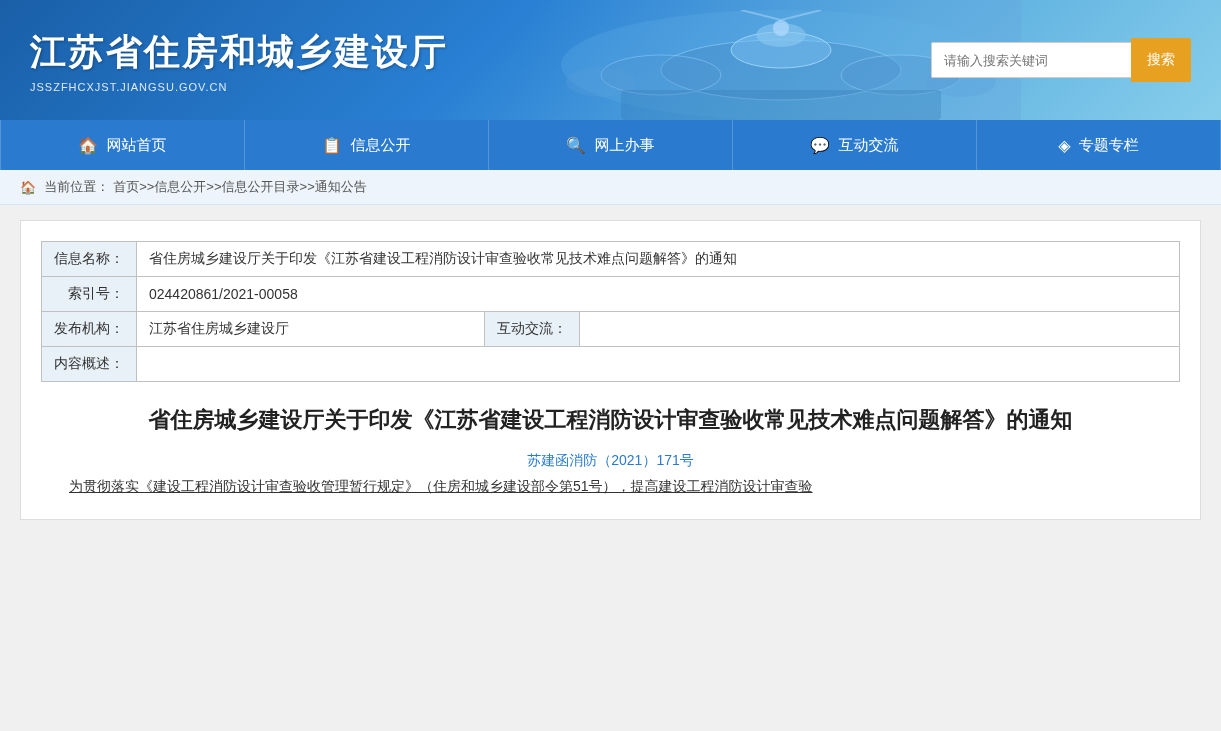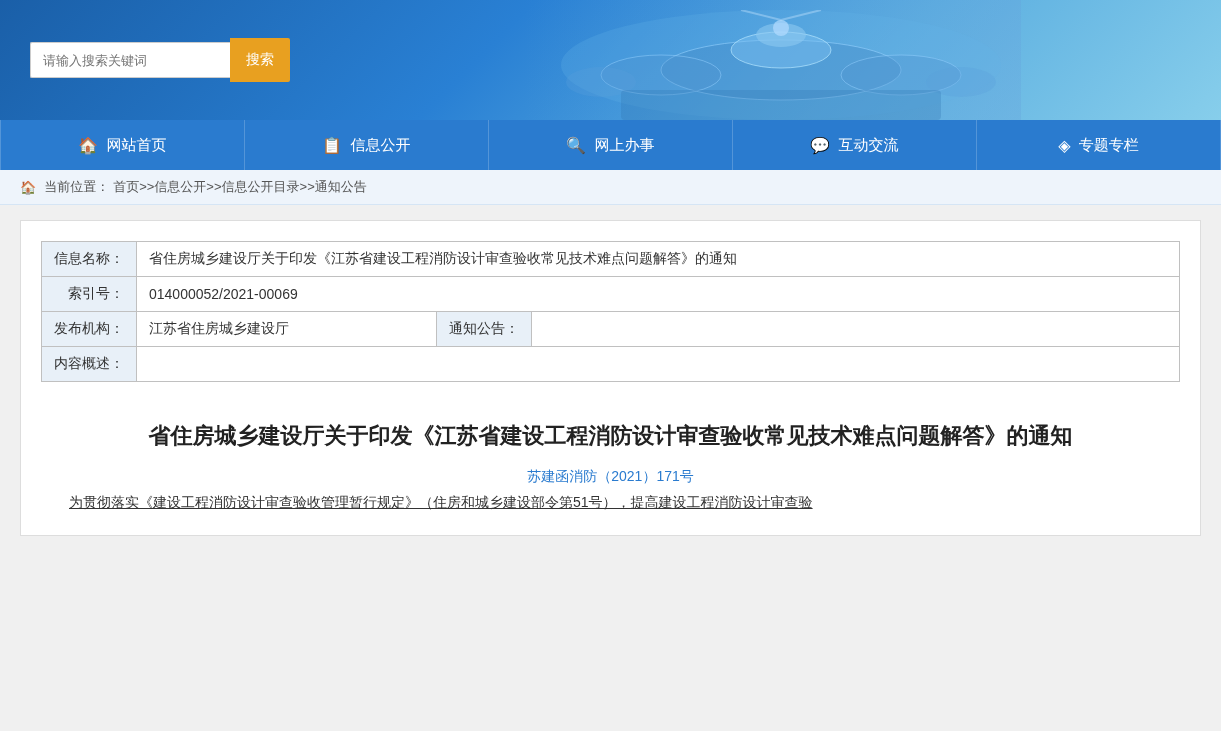--- a/index.html
+++ b/index.html
@@ -124,21 +124,21 @@
       background: white;
       margin: 15px 20px;
       padding: 20px;
       border: 1px solid #ddd;
     }
 
     
     .info-table {
       width: 100%;
       border-collapse: collapse;
-      margin-bottom: 36px;
+      margin-bottom: 20px;
       border: 1px solid #c0c0c0;
     }
     .info-table td {
       border: 1px solid #c0c0c0;
       padding: 8px 12px;
       font-size: 14px;
     }
     .info-table .label-cell {
       background: #e8f0f8;
       color: #333;
@@ -177,20 +177,24 @@
       font-size: 14px;
       line-height: 1.8;
       text-indent: 2em;
       text-decoration: underline;
     }
   </style>
 </head>
 <body>
 
 <div class="header">
+  <div class="header-left">
+    <div class="header-title">江苏省住房和城乡建设厅</div>
+    <div class="header-subtitle">JSSZFHCXJST.JIANGSU.GOV.CN</div>
+  </div>
 
   <div class="header-building">
     <svg class="building-shape" viewBox="0 0 480 110" xmlns="http://www.w3.org/2000/svg">
 
       <ellipse cx="240" cy="55" rx="220" ry="55" fill="rgba(100,180,230,0.25)"></ellipse>
 
       <ellipse cx="240" cy="60" rx="120" ry="30" fill="rgba(70,140,200,0.4)" stroke="rgba(150,210,255,0.6)" stroke-width="1"></ellipse>
 
       <ellipse cx="120" cy="65" rx="60" ry="20" fill="rgba(80,150,210,0.35)" stroke="rgba(150,210,255,0.5)" stroke-width="1"></ellipse>
       <ellipse cx="360" cy="65" rx="60" ry="20" fill="rgba(80,150,210,0.35)" stroke="rgba(150,210,255,0.5)" stroke-width="1"></ellipse>
@@ -247,26 +251,26 @@
 <div class="content">
 
   <table class="info-table">
     <tbody>
       <tr>
         <td class="label-cell">信息名称：</td>
         <td class="value-cell" colspan="3">省住房城乡建设厅关于印发《江苏省建设工程消防设计审查验收常见技术难点问题解答》的通知</td>
       </tr>
       <tr>
         <td class="label-cell">索引号：</td>
-        <td class="value-cell" colspan="3">014000052/2021-00069</td>
+        <td class="value-cell" colspan="3">024420861/2021-00058</td>
       </tr>
       <tr>
         <td class="label-cell">发布机构：</td>
-        <td class="value-cell" style="width:300px">江苏省住房城乡建设厅</td>
-        <td class="label-cell">通知公告：</td>
+        <td class="value-cell" style="width:348px">江苏省住房城乡建设厅</td>
+        <td class="label-cell">互动交流：</td>
         <td class="value-cell"></td>
       </tr>
       <tr>
         <td class="label-cell">内容概述：</td>
         <td class="value-cell" colspan="3" style="height:30px"></td>
       </tr>
     </tbody>
   </table>
 
   <div class="article-title">省住房城乡建设厅关于印发《江苏省建设工程消防设计审查验收常见技术难点问题解答》的通知</div>

